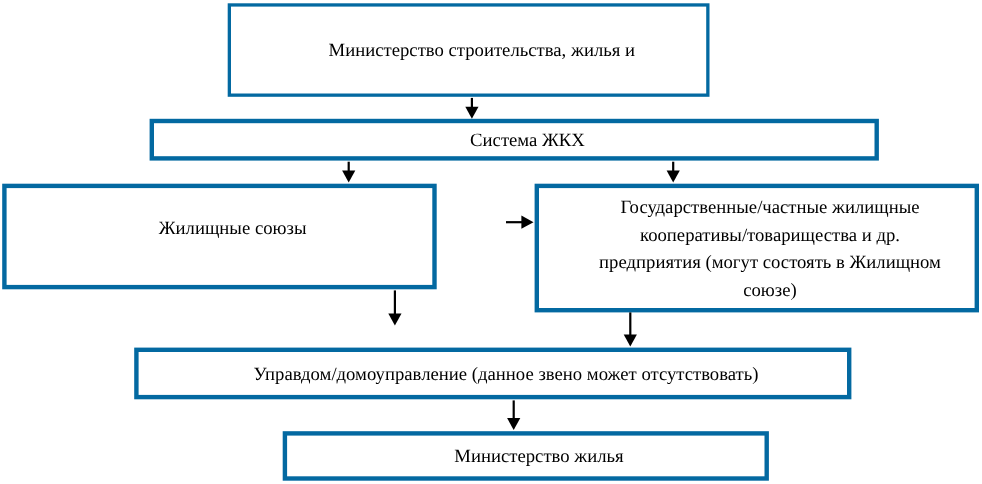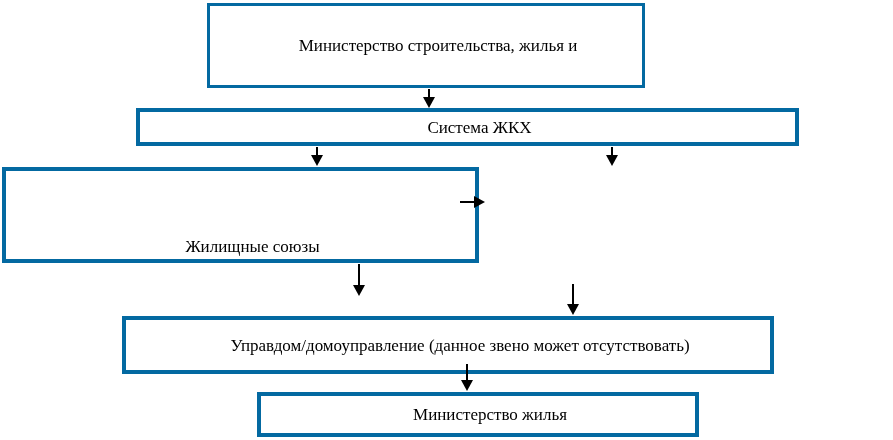--- a/index.html
+++ b/index.html
@@ -30,25 +30,25 @@
     line-height: 25px;
     padding-left: 24px;
   }
   .node .line { display: block; white-space: nowrap; }
   #node-ministry {
     left: 207px; top: 3px; width: 438px; height: 85px;
     border-width: 3px; line-height: 27px;
   }
   #node-system   { left: 136px; top: 108px; width: 663px; height: 38px; }
   #node-unions   {
-    left: 2px; top: 167px; width: 477px; height: 96px;
-    justify-content: flex-end; padding-top: 24px;
+    left: 2px; top: 167px; width: 395px; height: 96px;
+    justify-content: flex-start; padding-top: 24px;
   }
   #node-cooperatives { left: 486px; top: 167px; width: 404px; height: 117px; }
-  #node-manager  { left: 122px; top: 316px; width: 652px; height: 58px; }
+  #node-manager  { left: 122px; top: 316px; width: 652px; height: 47px; }
   #node-owners   { left: 257px; top: 392px; width: 442px; height: 45px; }
 
   .arrows {
     position: absolute;
     left: 0; top: 0;
     width: 893px; height: 440px;
     pointer-events: none;
   }
   .arrows line    { stroke: #000000; stroke-width: 2; }
   .arrows polygon { fill: #000000; stroke: none; }
@@ -63,20 +63,26 @@
   </div>
 
   <div class="node" id="node-system">
     <span class="line">Система ЖКХ</span>
   </div>
 
   <div class="node" id="node-unions">
     <span class="line">Жилищные союзы</span>
   </div>
 
+  <div class="node" id="node-cooperatives">
+    <span class="line">Государственные/частные жилищные</span>
+    <span class="line">кооперативы/товарищества и др.</span>
+    <span class="line">предприятия (могут состоять в Жилищном</span>
+    <span class="line">союзе)</span>
+  </div>
 
   <div class="node" id="node-manager">
     <span class="line">Управдом/домоуправление (данное звено может отсутствовать)</span>
   </div>
 
   <div class="node" id="node-owners">
     <span class="line">Министерство жилья</span>
   </div>
 
   <svg class="arrows" viewBox="0 0 893 440" xmlns="http://www.w3.org/2000/svg">

